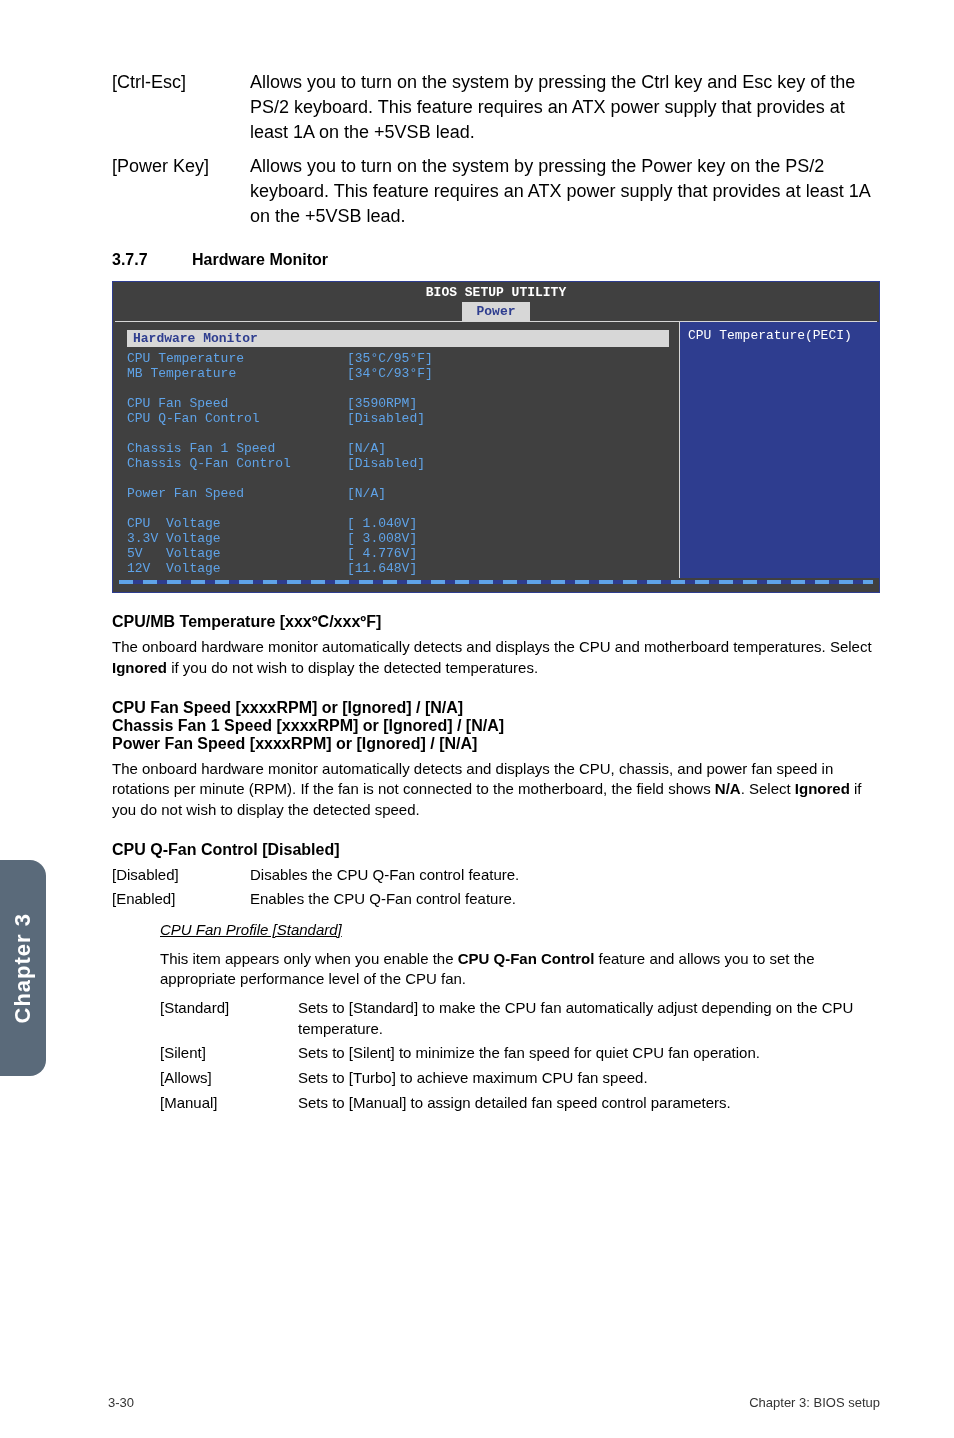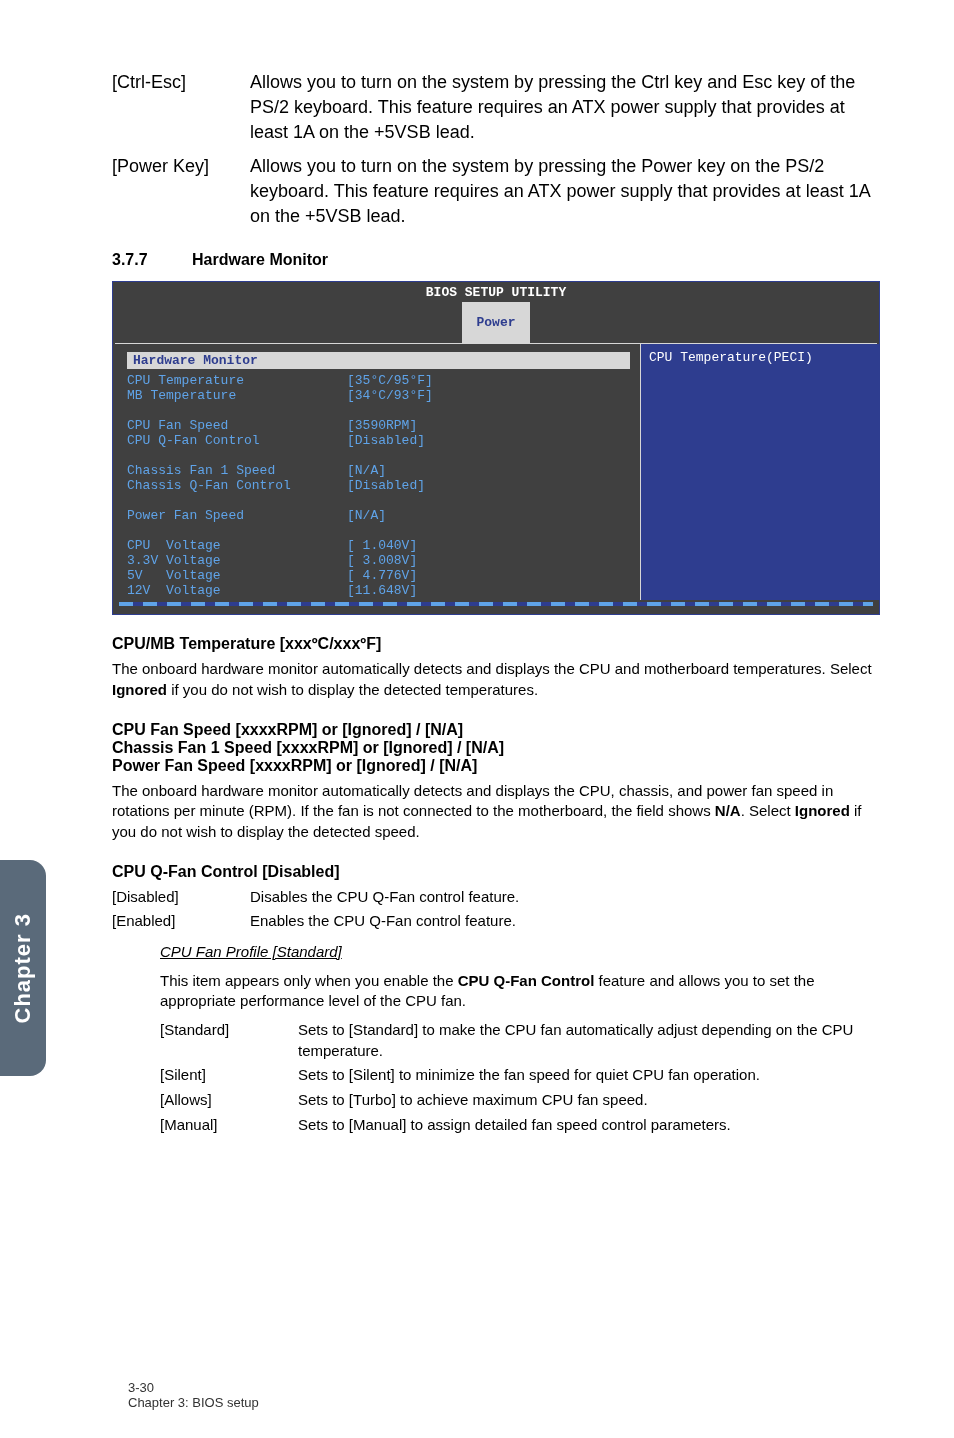--- a/index.html
+++ b/index.html
@@ -5,41 +5,41 @@
   * { box-sizing: border-box; margin: 0; padding: 0; }
   html, body { width: 954px; background: #fff; font-family: Arial, Helvetica, sans-serif; color: #000; }
   .page { padding: 70px 74px 30px 112px; position: relative; min-height: 1438px; }
   .opt-row { display: flex; gap: 28px; margin-bottom: 8px; font-size: 18px; line-height: 1.4; }
   .opt-key { width: 110px; flex-shrink: 0; }
   .opt-txt { flex: 1; }
   h2 { font-size: 16px; font-weight: bold; margin: 22px 0 12px 0; }
   .sec-num { display:inline-block; margin-right: 40px; }
   .bios-box { background: #404040; color: #f7e26b; font-family: "Courier New", monospace; font-size: 13px; border: 1px solid #2e3d8f; padding-bottom:8px;}
   .bios-header { text-align: center; color: #fff; padding: 3px 0 0 0; font-weight: bold; }
-  .bios-tab { display: inline-block; background: #d7d7d7; color: #2e3d8f; padding: 13px 14px; font-weight: bold; margin-top:2px;}
+  .bios-tab { display: inline-block; background: #d7d7d7; color: #2e3d8f; padding: 2px 14px; font-weight: bold; margin-top:2px;}
   .bios-tab-row { text-align:center; }
   .bios-body { display:flex; }
   .bios-left { flex:1; padding: 4px 10px 2px 14px; }
-  .bios-right { width: 239px; border-left: 1px solid #d7d7d7; padding: 6px 8px; color: #fff; background: #2e3d8f; }
+  .bios-right { width: 200px; border-left: 1px solid #d7d7d7; padding: 6px 8px; color: #fff; background: #2e3d8f; }
   .bios-hr { border: none; border-top: 1px solid #d7d7d7; margin: 0 2px; }
   .bios-section-title { background: #d7d7d7; color: #2e3d8f; font-weight: bold; padding: 1px 6px; margin: 4px 0 4px 0; display:block;}
   .bios-row { display:flex; white-space: pre; }
   .bios-label { width: 220px; color:#5fa3e8; }
   .bios-val { color:#5fa3e8; }
   .bios-dash { height: 4px; margin: 2px 6px 0 6px; background: repeating-linear-gradient(to right, #5fa3e8 0 14px, #2e3d8f 14px 24px); }
   h3 { font-size: 16px; font-weight: bold; margin: 20px 0 6px 0; }
   p  { font-size: 15px; line-height: 1.38; margin-bottom: 8px; }
   .sub { padding-left: 48px; }
   .defn { display:flex; gap: 28px; font-size:15px; line-height:1.38; margin-bottom:4px;}
   .defn .k { width: 110px; flex-shrink:0;}
   .defn .v { flex:1;}
   .italic-u { font-style: italic; text-decoration: underline; }
   .side-tab { position: absolute; left: 0; top: 860px; width: 46px; height: 216px; background: #5a6a7a; border-top-right-radius: 16px; border-bottom-right-radius: 16px; display:flex; align-items:center; justify-content:center;}
   .side-tab span { color: #fff; font-weight: bold; font-size: 22px; writing-mode: vertical-rl; transform: rotate(180deg); letter-spacing: 1px;}
-  .footer { position:absolute; bottom: 28px; left:128px; right:74px; display:flex; justify-content:space-between; font-size: 13px; color:#333;flex-direction:column;}
+  .footer { position:absolute; bottom: 28px; left:108px; right:74px; display:flex; justify-content:space-between; font-size: 13px; color:#333;}
 </style>
 </head>
 <body>
 
 <div class="page">
 
   <div class="opt-row">
     <div class="opt-key">[Ctrl-Esc]</div>
     <div class="opt-txt">Allows you to turn on the system by pressing the Ctrl key and Esc key of the PS/2 keyboard. This feature requires an ATX power supply that provides at least 1A on the +5VSB lead.</div>
   </div>

